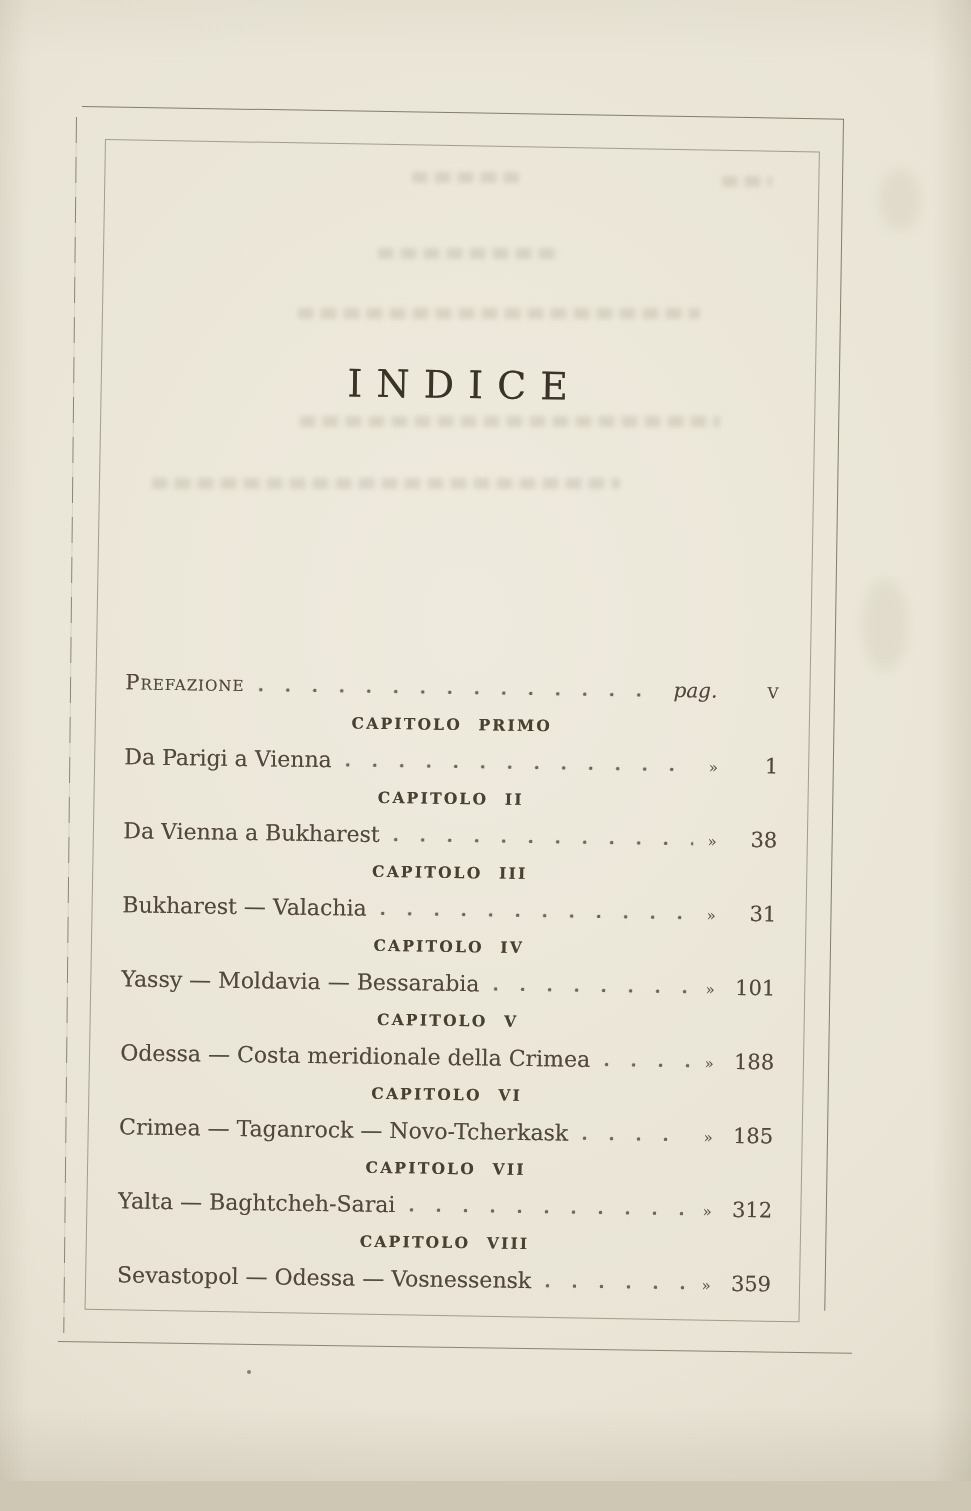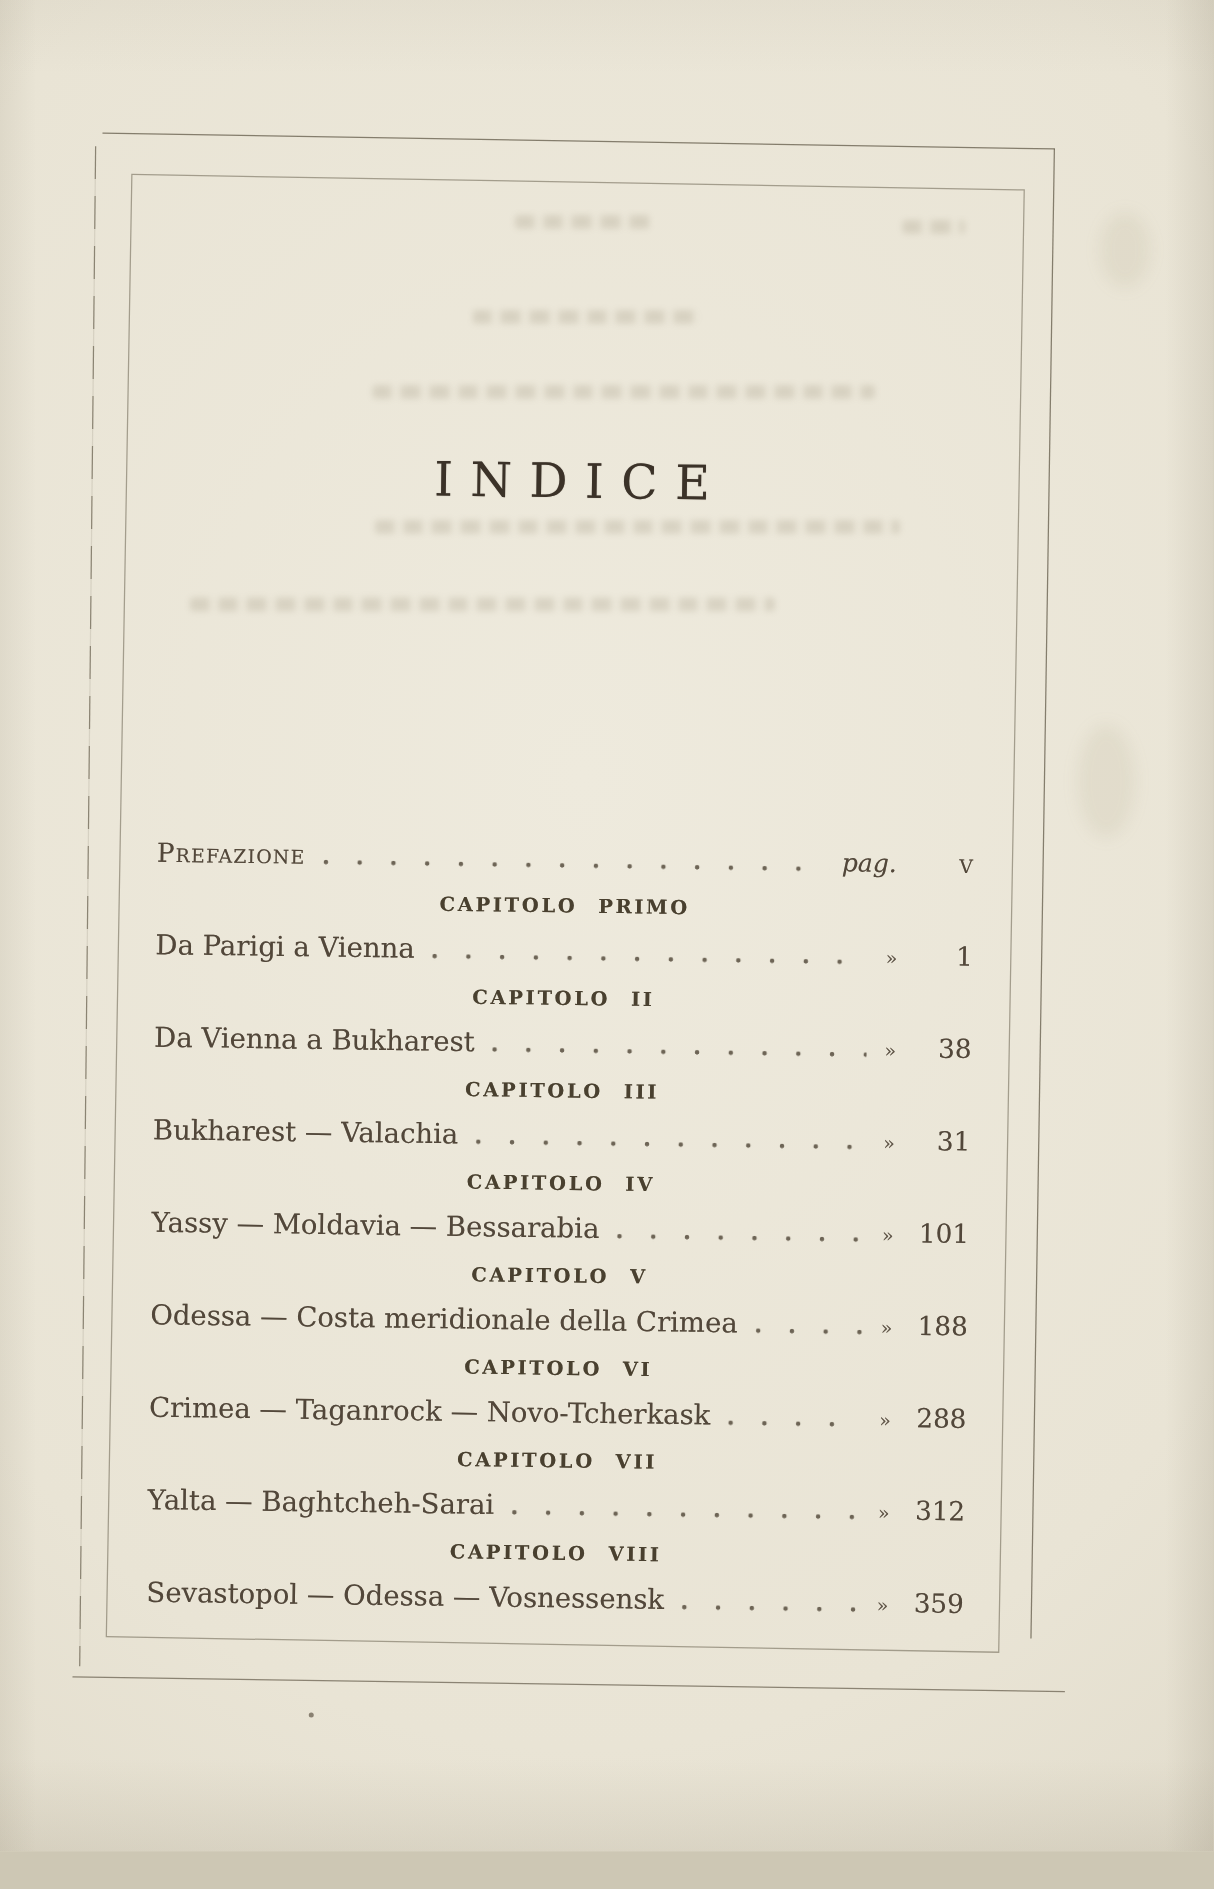--- a/index.html
+++ b/index.html
@@ -146,21 +146,21 @@
     <span class="leaders"></span>
     <span class="pgmark">»</span>
     <span class="pgnum">188</span>
   </div>
 
   <div class="chap-heading">CAPITOLO VI</div>
   <div class="row chap-row">
     <span class="entry-title">Crimea — Taganrock — Novo-Tcherkask</span>
     <span class="leaders"></span>
     <span class="pgmark">»</span>
-    <span class="pgnum">288</span>
+    <span class="pgnum">185</span>
   </div>
 
   <div class="chap-heading">CAPITOLO VII</div>
   <div class="row chap-row">
     <span class="entry-title">Yalta — Baghtcheh-Sarai</span>
     <span class="leaders"></span>
     <span class="pgmark">»</span>
     <span class="pgnum">312</span>
   </div>
 

